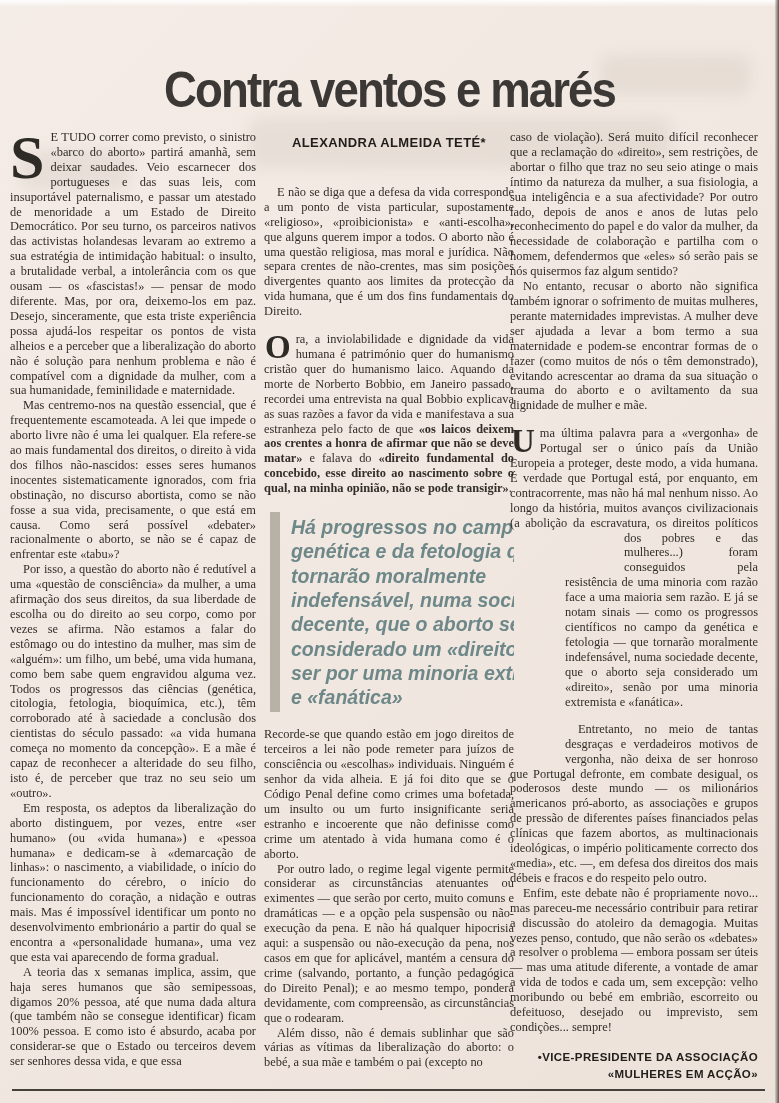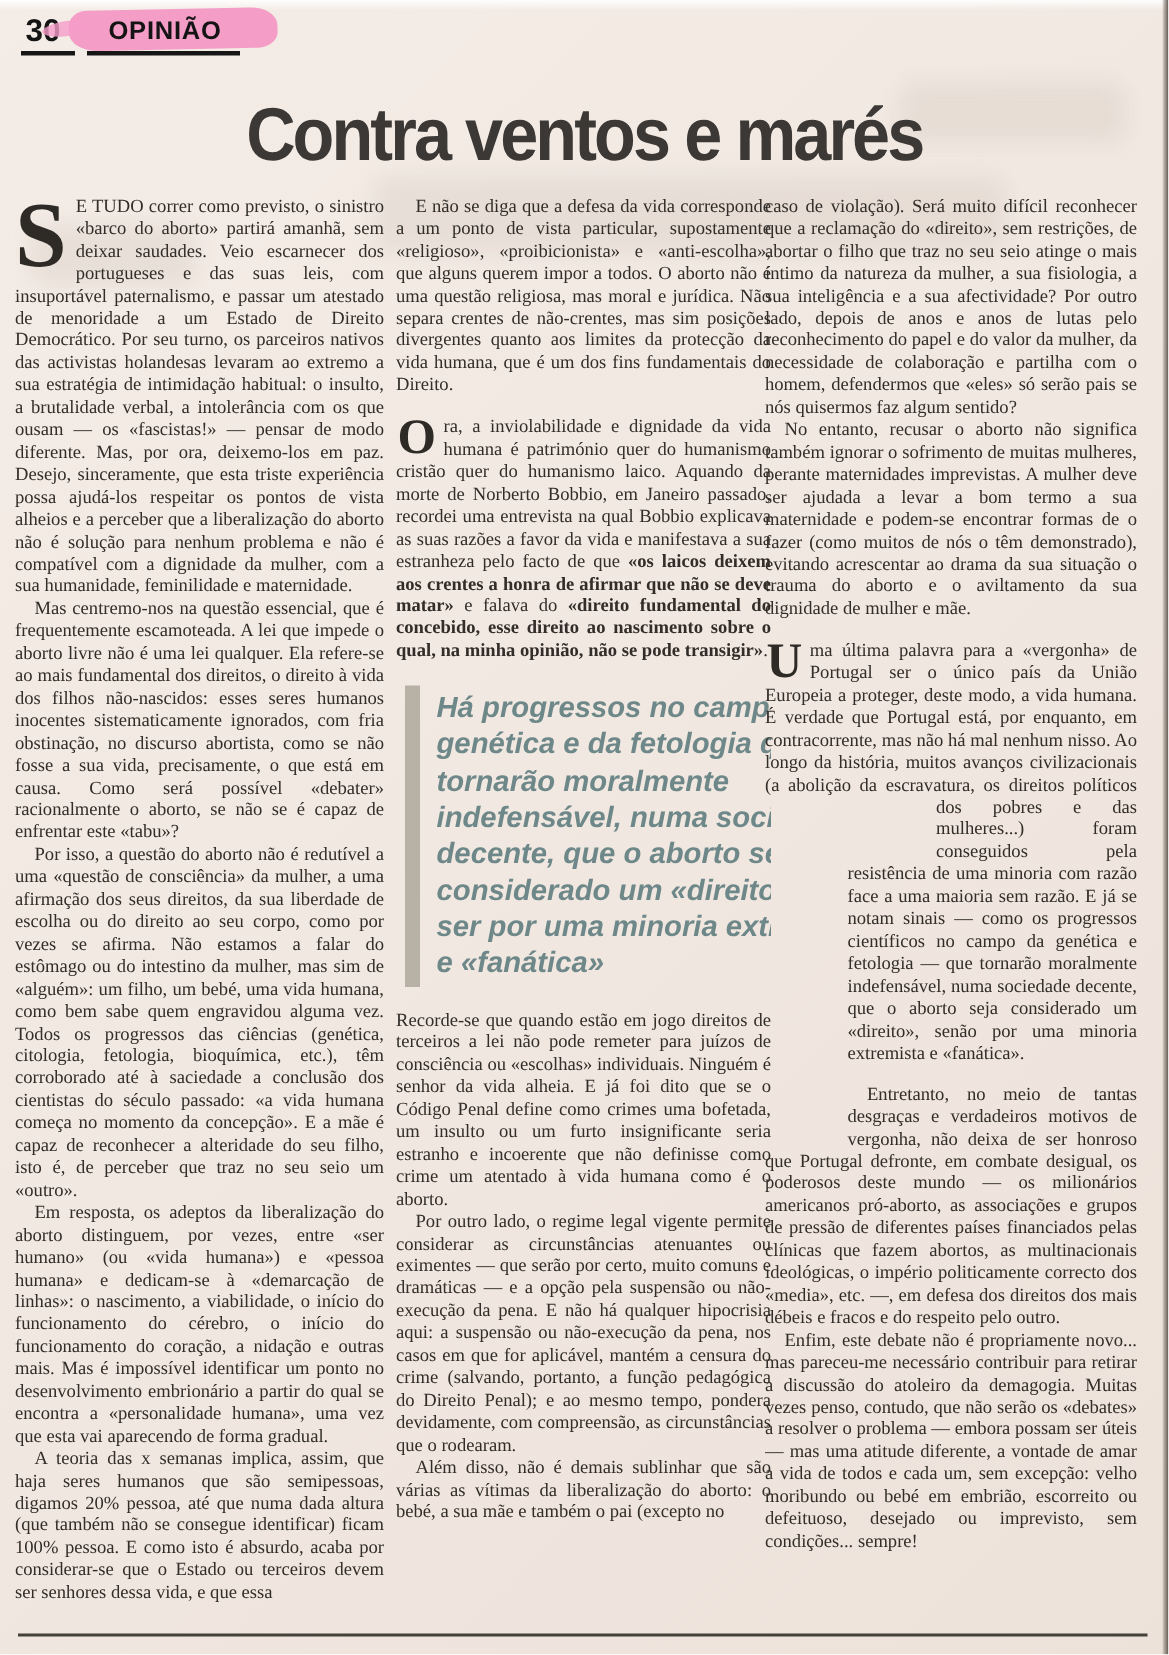--- a/index.html
+++ b/index.html
@@ -80,51 +80,50 @@
 </style>
 </head>
 <body>
 
 <div class="page">
   <div class="scan-top"></div>
   <div class="ghost g1"></div>
   <div class="ghost g2"></div>
   <div class="ghost g3"></div>
 
-  <div class="pageheader">
-    <span class="pagenum">30</span><span class="section-wrap"><span class="hl"></span><span class="hl-tail"></span><span class="section">OPINIÃO</span></span>
-  </div>
 
   <h1 class="headline">Contra ventos e marés</h1>
 
   <div class="col col1">
     <p class="para noindent"><span class="dc-big">S</span><span>E TUDO correr como previsto, o sinistro «barco do aborto» partirá amanhã, sem deixar saudades. Veio escarnecer dos portugueses e das suas leis, com insuportável paternalismo, e passar um atestado de menoridade a um Estado de Direito Democrático. Por seu turno, os parceiros nativos das activistas holandesas levaram ao extremo a sua estratégia de intimidação habitual: o insulto, a brutalidade verbal, a intolerância com os que ousam — os «fascistas!» — pensar de modo diferente. Mas, por ora, deixemo-los em paz. Desejo, sinceramente, que esta triste experiência possa ajudá-los respeitar os pontos de vista alheios e a perceber que a liberalização do aborto não é solução para nenhum problema e não é compatível com a dignidade da mulher, com a sua humanidade, feminilidade e maternidade.</span></p>
     <p class="para"><span>Mas centremo-nos na questão essencial, que é frequentemente escamoteada. A lei que impede o aborto livre não é uma lei qualquer. Ela refere-se ao mais fundamental dos direitos, o direito à vida dos filhos não-nascidos: esses seres humanos inocentes sistematicamente ignorados, com fria obstinação, no discurso abortista, como se não fosse a sua vida, precisamente, o que está em causa. Como será possível «debater» racionalmente o aborto, se não se é capaz de enfrentar este «tabu»?</span></p>
     <p class="para"><span>Por isso, a questão do aborto não é redutível a uma «questão de consciência» da mulher, a uma afirmação dos seus direitos, da sua liberdade de escolha ou do direito ao seu corpo, como por vezes se afirma. Não estamos a falar do estômago ou do intestino da mulher, mas sim de «alguém»: um filho, um bebé, uma vida humana, como bem sabe quem engravidou alguma vez. Todos os progressos das ciências (genética, citologia, fetologia, bioquímica, etc.), têm corroborado até à saciedade a conclusão dos cientistas do século passado: «a vida humana começa no momento da concepção». E a mãe é capaz de reconhecer a alteridade do seu filho, isto é, de perceber que traz no seu seio um «outro».</span></p>
     <p class="para"><span>Em resposta, os adeptos da liberalização do aborto distinguem, por vezes, entre «ser humano» (ou «vida humana») e «pessoa humana» e dedicam-se à «demarcação de linhas»: o nascimento, a viabilidade, o início do funcionamento do cérebro, o início do funcionamento do coração, a nidação e outras mais. Mas é impossível identificar um ponto no desenvolvimento embrionário a partir do qual se encontra a «personalidade humana», uma vez que esta vai aparecendo de forma gradual.</span></p>
     <p class="para"><span>A teoria das x semanas implica, assim, que haja seres humanos que são semipessoas, digamos 20% pessoa, até que numa dada altura (que também não se consegue identificar) ficam 100% pessoa. E como isto é absurdo, acaba por considerar-se que o Estado ou terceiros devem ser senhores dessa vida, e que essa</span></p>
   </div>
 
   <div class="col col2">
+    <p class="byline">ALEXANDRA ALMEIDA TETÉ*</p>
     <p class="para"><span>E não se diga que a defesa da vida corresponde a um ponto de vista particular, supostamente «religioso», «proibicionista» e «anti-escolha», que alguns querem impor a todos. O aborto não é uma questão religiosa, mas moral e jurídica. Não separa crentes de não-crentes, mas sim posições divergentes quanto aos limites da protecção da vida humana, que é um dos fins fundamentais do Direito.</span></p>
     <p class="dpara"><span class="dc-small">O</span><span>ra, a inviolabilidade e dignidade da vida humana é património quer do humanismo cristão quer do humanismo laico. Aquando da morte de Norberto Bobbio, em Janeiro passado, recordei uma entrevista na qual Bobbio explicava as suas razões a favor da vida e manifestava a sua estranheza pelo facto de que </span><span class="b">«os laicos deixem aos crentes a honra de afirmar que não se deve matar»</span><span> e falava do </span><span class="b">«direito fundamental do concebido, esse direito ao nascimento sobre o qual, na minha opinião, não se pode transigir»</span><span>.</span></p>
 
     <div class="pullquote">
       <div class="pq-bar"></div>
       <div class="pq-text">Há progressos no campo da genética e da fetologia que tornarão moralmente indefensável, numa sociedade decente, que o aborto seja considerado um «direito». A não ser por uma minoria extremista e «fanática»</div>
     </div>
 
     <p class="para noindent"><span>Recorde-se que quando estão em jogo direitos de terceiros a lei não pode remeter para juízos de consciência ou «escolhas» individuais. Ninguém é senhor da vida alheia. E já foi dito que se o Código Penal define como crimes uma bofetada, um insulto ou um furto insignificante seria estranho e incoerente que não definisse como crime um atentado à vida humana como é o aborto.</span></p>
     <p class="para"><span>Por outro lado, o regime legal vigente permite considerar as circunstâncias atenuantes ou eximentes — que serão por certo, muito comuns e dramáticas — e a opção pela suspensão ou não-execução da pena. E não há qualquer hipocrisia aqui: a suspensão ou não-execução da pena, nos casos em que for aplicável, mantém a censura do crime (salvando, portanto, a função pedagógica do Direito Penal); e ao mesmo tempo, pondera devidamente, com compreensão, as circunstâncias que o rodearam.</span></p>
     <p class="para"><span>Além disso, não é demais sublinhar que são várias as vítimas da liberalização do aborto: o bebé, a sua mãe e também o pai (excepto no</span></p>
   </div>
 
   <div class="col col3">
     <p class="para noindent"><span>caso de violação). Será muito difícil reconhecer que a reclamação do «direito», sem restrições, de abortar o filho que traz no seu seio atinge o mais íntimo da natureza da mulher, a sua fisiologia, a sua inteligência e a sua afectividade? Por outro lado, depois de anos e anos de lutas pelo reconhecimento do papel e do valor da mulher, da necessidade de colaboração e partilha com o homem, defendermos que «eles» só serão pais se nós quisermos faz algum sentido?</span></p>
     <p class="para"><span>No entanto, recusar o aborto não significa também ignorar o sofrimento de muitas mulheres, perante maternidades imprevistas. A mulher deve ser ajudada a levar a bom termo a sua maternidade e podem-se encontrar formas de o fazer (como muitos de nós o têm demonstrado), evitando acrescentar ao drama da sua situação o trauma do aborto e o aviltamento da sua dignidade de mulher e mãe.</span></p>
     <p class="dpara"><span class="dc-small">U</span><span>ma última palavra para a «vergonha» de Portugal ser o único país da União Europeia a proteger, deste modo, a vida humana. É verdade que Portugal está, por enquanto, em contracorrente, mas não há mal nenhum nisso. Ao longo da história, muitos avanços civilizacionais (a abolição da escravatura, os direitos </span><span class="sp-deep"></span><span class="sp-wrap"></span><span>políticos dos pobres e das mulheres...) foram conseguidos pela resistência de uma minoria com razão face a uma maioria sem razão. E já se notam sinais — como os progressos científicos no campo da genética e fetologia — que tornarão moralmente indefensável, numa sociedade decente, que o aborto seja considerado um «direito», senão por uma minoria extremista e «fanática».</span></p>
     <p class="para"><span>Entretanto, no meio de tantas desgraças e verdadeiros motivos de vergonha, não deixa de ser honroso que Portugal defronte, em combate desigual, os poderosos deste mundo — os milionários americanos pró-aborto, as associações e grupos de pressão de diferentes países financiados pelas clínicas que fazem abortos, as multinacionais ideológicas, o império politicamente correcto dos «media», etc. —, em defesa dos direitos dos mais débeis e fracos e do respeito pelo outro.</span></p>
     <p class="para"><span>Enfim, este debate não é propriamente novo... mas pareceu-me necessário contribuir para retirar a discussão do atoleiro da demagogia. Muitas vezes penso, contudo, que não serão os «debates» a resolver o problema — embora possam ser úteis — mas uma atitude diferente, a vontade de amar a vida de todos e cada um, sem excepção: velho moribundo ou bebé em embrião, escorreito ou defeituoso, desejado ou imprevisto, sem condições... sempre!</span></p>
+    <p class="signature"><span>•VICE-PRESIDENTE DA ASSOCIAÇÃO</span><br><span>«MULHERES EM ACÇÃO»</span></p>
   </div>
 
   <div class="bottom-rule"></div>
   <div class="scan-right"></div>
 </div>
 
 </body></html>

